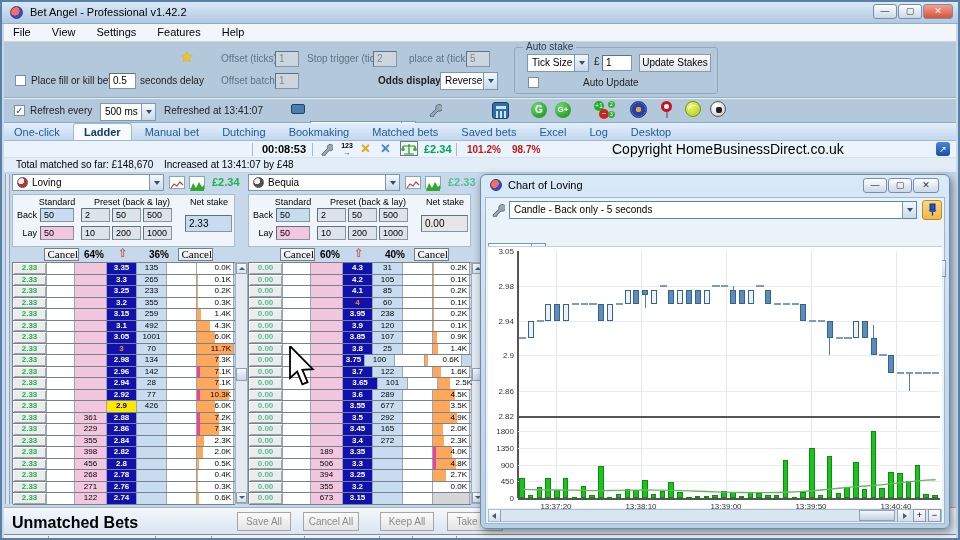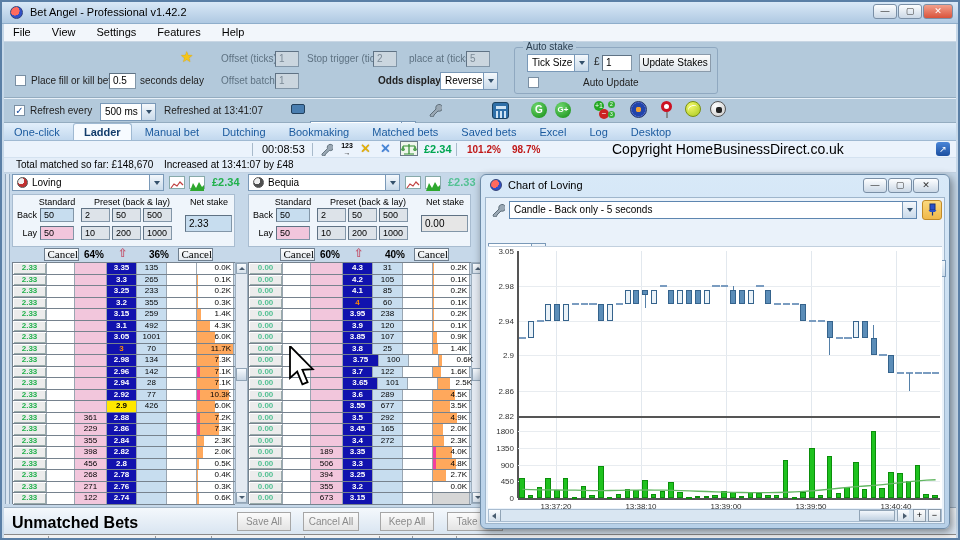--- a/index.html
+++ b/index.html
@@ -219,21 +219,21 @@
     <span class="tab">Bookmaking</span>
     <span class="tab">Matched bets</span>
     <span class="tab">Saved bets</span>
     <span class="tab">Excel</span>
     <span class="tab">Log</span>
     <span class="tab">Desktop</span>
   </div>
 
   <div class="abs" id="marketrow">
     <span class="abs sep" style="left:248px;top:2px;"></span>
-    <span class="abs" style="left:258px;top:2px;font-size:11px;font-weight:normal;">00:08:53</span>
+    <span class="abs" style="left:258px;top:2px;font-size:11px;font-weight:bold;">00:08:53</span>
     <span class="abs sep" style="left:308px;top:2px;"></span>
     <svg class="abs" style="left:316px;top:2px;" width="13" height="13" viewBox="0 0 14 14">
         <path d="M2 12 L8 6 a3.4 3.4 0 1 1 2 2 L6 12 a1.6 1.6 0 1 1 -4 0z" fill="#9AA8B4" stroke="#5E6E7A"></path>
       </svg>
     <span class="abs" style="left:334px;top:1px;width:18px;font-size:7px;font-weight:bold;text-align:center;line-height:7px;">123<br>→</span>
     <span class="abs" style="left:356px;top:0px;font-size:13px;font-weight:bold;color:#E8B800;text-shadow:0 0 1px #A06000;">✕</span>
     <span class="abs" style="left:376px;top:0px;font-size:13px;font-weight:bold;color:#4488DD;text-shadow:0 0 1px #1144AA;">✕</span>
     <span class="abs" style="left:396px;top:0px;width:18px;height:15px;border:1px solid #6A7A88;background:#EFF6EC;">
       <svg width="16" height="13" viewBox="0 0 16 13">
           <path d="M8 1 v10 M3 11 h10 M2 3 h12" stroke="#2E8B2E" stroke-width="1.2" fill="none"></path>
@@ -684,21 +684,21 @@
           <div class="lc" style="width: 30px; background: rgb(255, 255, 255);"></div>
           <div class="lc" style="width: 37px; background: rgb(255, 255, 255);">
             <div class="tradedbar" style="width: 14.6667%;"></div>
             <div class="tradedtxt">1.4K</div>
           </div>
         </div>
         <div class="lrow">
           <div class="lc cell-pnl" style="width: 34px; color: rgb(84, 193, 148);">0.00</div>
           <div class="lc" style="width: 28px; background: rgb(255, 255, 255);"></div>
           <div class="lc" style="width: 32px; background: rgb(242, 198, 220);"></div>
-          <div class="lc cell-price" style="width: 36px;">3.75</div>
+          <div class="lc cell-price" style="width: 22px;">3.75</div>
           <div class="lc" style="width: 30px; background: rgb(199, 221, 239);">100</div>
           <div class="lc" style="width: 30px; background: rgb(255, 255, 255);"></div>
           <div class="lc" style="width: 37px; background: rgb(255, 255, 255);">
             <div class="tradedbar" style="width: 8%;"></div>
             <div class="tradedtxt">0.6K</div>
           </div>
         </div>
         <div class="lrow">
           <div class="lc cell-pnl" style="width: 34px; color: rgb(84, 193, 148);">0.00</div>
           <div class="lc" style="width: 28px; background: rgb(255, 255, 255);"></div>

